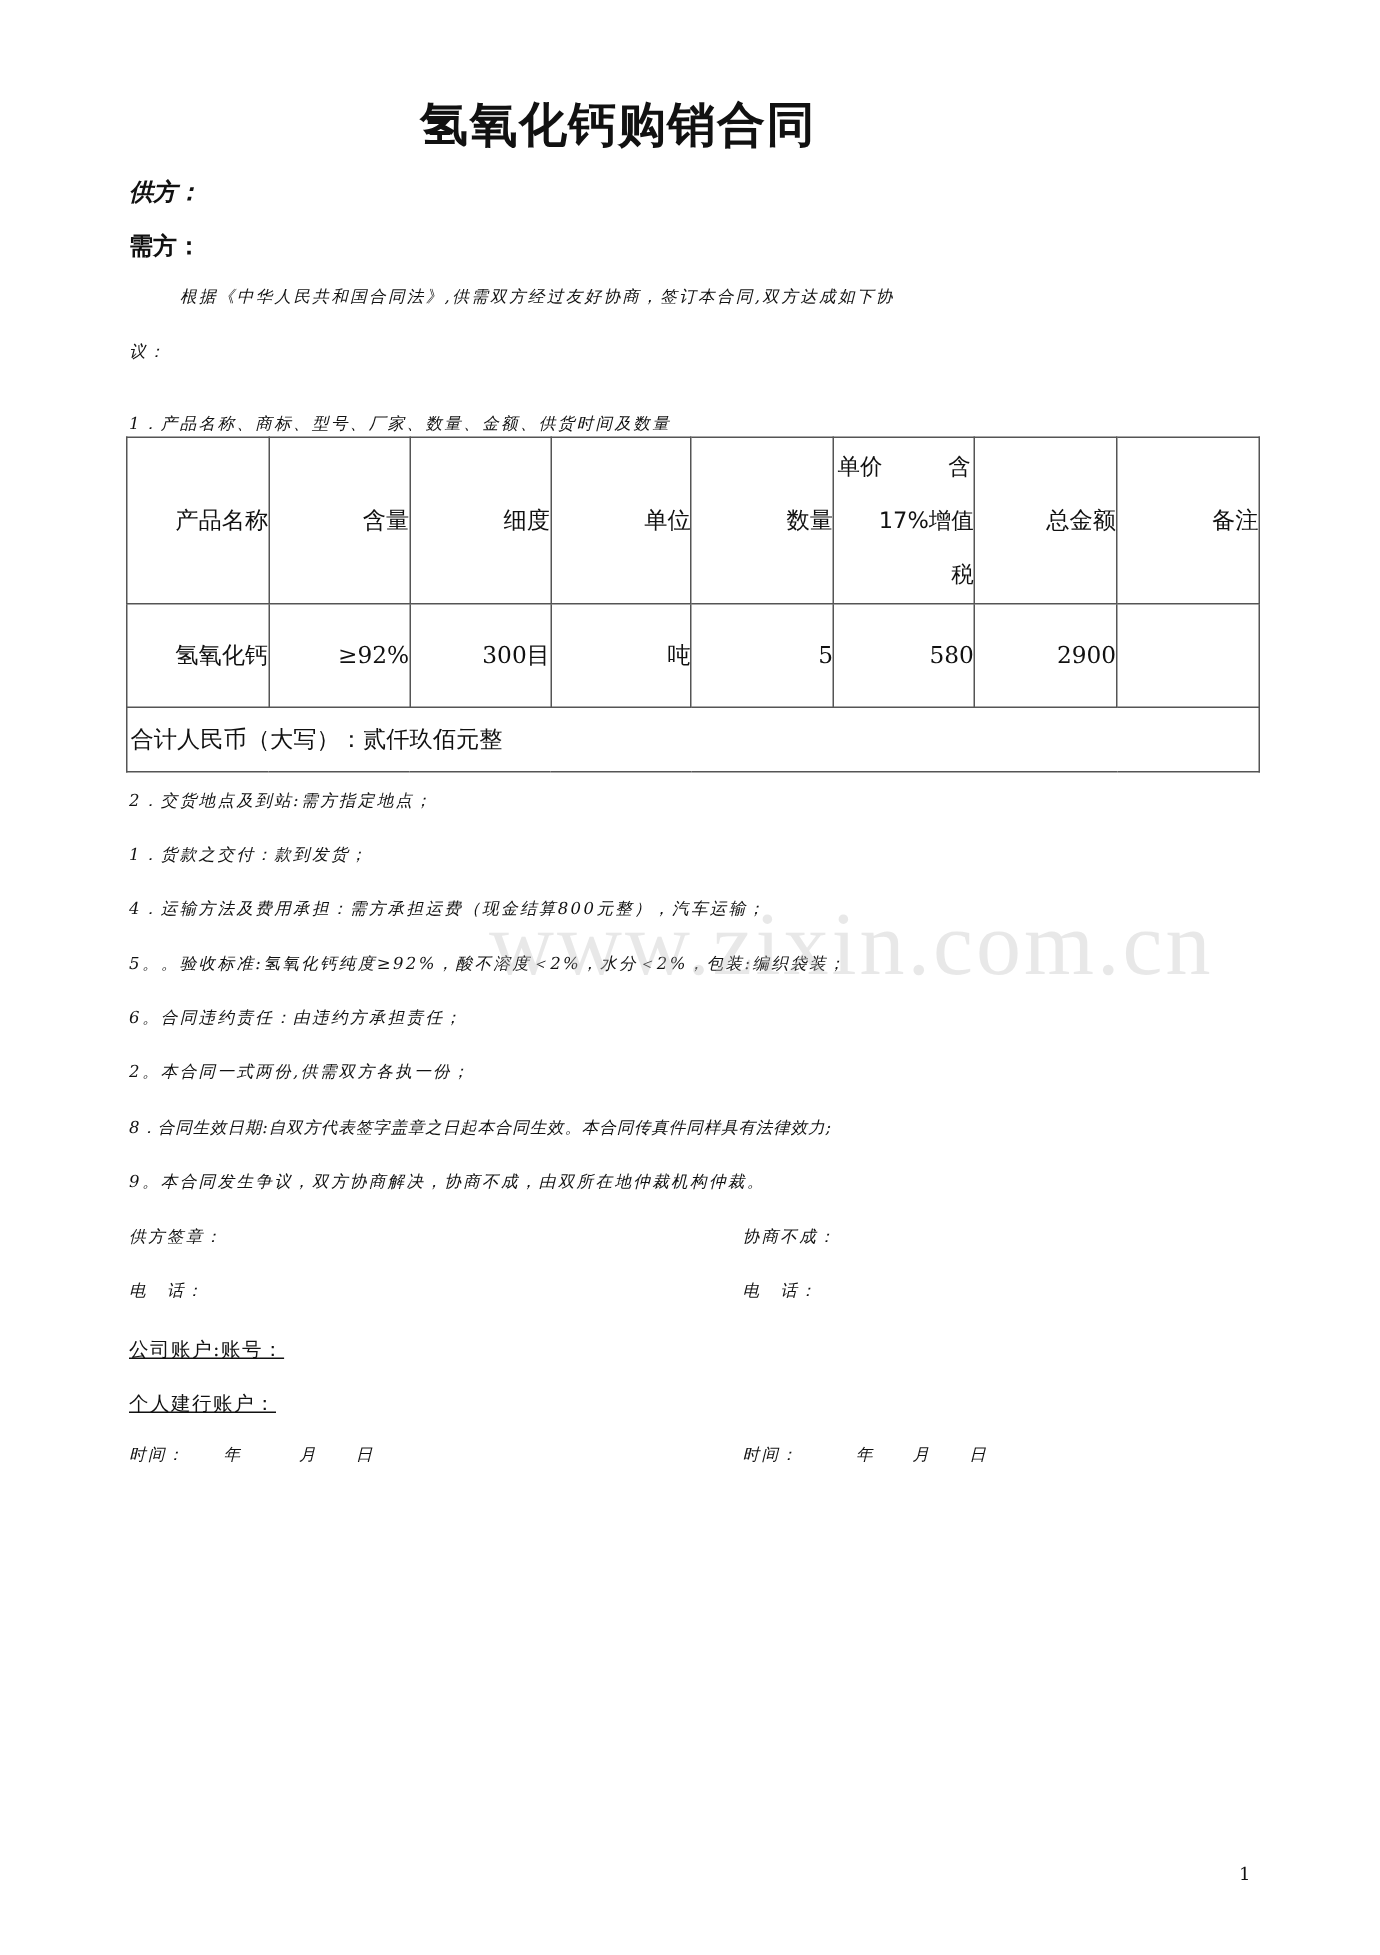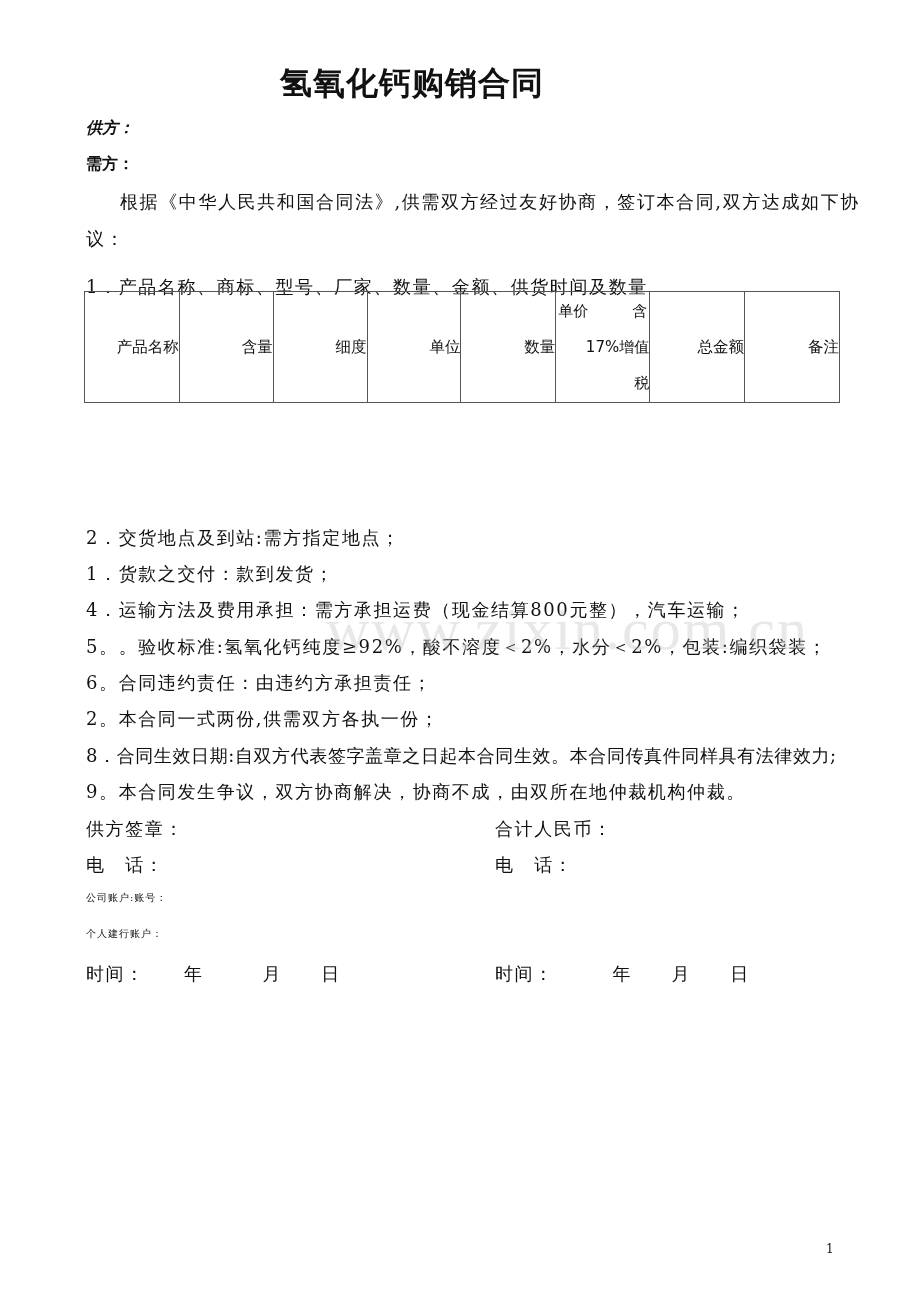--- a/index.html
+++ b/index.html
@@ -2,22 +2,22 @@
 <html><head>
   <meta charset="utf-8">
   <style>
     html, body { margin: 0; padding: 0; background: #ffffff; }
     body { width: 920px; height: 1303px; position: relative; overflow: hidden;
            font-family: "DejaVu Serif", "Liberation Serif", serif; color: #111; }
     .abs { position: absolute; white-space: nowrap; }
     .title { left: 0; width: 824px; top: 62px; text-align: center; font-size: 32px; font-weight: bold;
              font-family: "DejaVu Sans", "Liberation Sans", sans-serif; letter-spacing: 1px; }
     .party { left: 86px; font-size: 16px; font-weight: bold; font-family: "DejaVu Sans", sans-serif; }
-    .para { font-size: 18px; letter-spacing: 1.6px; }
-    .small { font-size: 10px; letter-spacing: 1px; }
+    .para { font-size: 11px; letter-spacing: 1.6px; font-style: italic; }
+    .small { font-size: 13px; letter-spacing: 1px; text-decoration: underline; }
     table.contract { position: absolute; left: 84px; top: 291px; width: 756px; border-collapse: collapse;
                      font-size: 15.5px; }
     table.contract td { border: 1.5px solid #555; text-align: right; vertical-align: middle; padding: 0; }
     table.contract tr.hdr td { height: 110px; font-family: "DejaVu Sans", sans-serif; }
     table.contract tr.row td { height: 68px; }
     table.contract tr.total td { height: 42px; text-align: left; padding-left: 2px; font-family: "DejaVu Sans", sans-serif; }
     .price-hdr { line-height: 36px; font-size: 15px; }
     .price-hdr .l1 { display: flex; justify-content: space-between; padding: 0 2px; }
     .watermark { left: 290px; top: 595px; font-size: 60px; color: rgba(190,190,190,0.35);
                  font-family: Liberation Serif, serif; letter-spacing: 2px; margin-left: 36px; }
@@ -58,34 +58,47 @@
       <div class="l1">
         <span>单价</span>
         <span>含</span>
       </div>
       <div>17%增值</div>
       <div>税</div>
     </td>
     <td>总金额</td>
     <td>备注</td>
   </tr>
+  <tr class="row">
+    <td>氢氧化钙</td>
+    <td>≥92%</td>
+    <td>300目</td>
+    <td>吨</td>
+    <td>5</td>
+    <td>580</td>
+    <td>2900</td>
+    <td></td>
+  </tr>
+  <tr class="total">
+    <td colspan="8">合计人民币（大写）：贰仟玖佰元整</td>
+  </tr>
 </tbody>
   </table>
 
 <div class="abs para" style="left:86px; top:526px;">2．交货地点及到站:需方指定地点；</div>
 <div class="abs para" style="left:86px; top:562px;">1．货款之交付：款到发货；</div>
 <div class="abs para" style="left:86px; top:598px;">4．运输方法及费用承担：需方承担运费（现金结算800元整），汽车运输；</div>
 <div class="abs para" style="left:86px; top:635px;">5。。验收标准:氢氧化钙纯度≥92%，酸不溶度＜2%，水分＜2%，包装:编织袋装；</div>
 <div class="abs para" style="left:86px; top:671px;">6。合同违约责任：由违约方承担责任；</div>
 <div class="abs para" style="left:86px; top:707px;">2。本合同一式两份,供需双方各执一份；</div>
 <div class="abs para" style="left:86px; top:744px; letter-spacing:0.6px;">8．合同生效日期:自双方代表签字盖章之日起本合同生效。本合同传真件同样具有法律效力;</div>
 <div class="abs para" style="left:86px; top:780px;">9。本合同发生争议，双方协商解决，协商不成，由双所在地仲裁机构仲裁。</div>
 
 <div class="abs para" style="left:86px; top:817px;">供方签章：</div>
-<div class="abs para" style="left:495px; top:817px;">合计人民币：</div>
+<div class="abs para" style="left:495px; top:817px;">协商不成：</div>
 <div class="abs para" style="left:86px; top:853px;">电　话：</div>
 <div class="abs para" style="left:495px; top:853px;">电　话：</div>
 <div class="abs small" style="left:86px; top:891px;">公司账户:账号：</div>
 <div class="abs small" style="left:86px; top:927px;">个人建行账户：</div>
 <div class="abs para" style="left:86px; top:962px;">时间：　　年　　　月　　日</div>
 <div class="abs para" style="left:495px; top:962px;">时间：　　　年　　月　　日</div>
 
 <div class="abs watermark">www.zixin.com.cn</div>
 
 <div class="abs pagenum">1</div>

